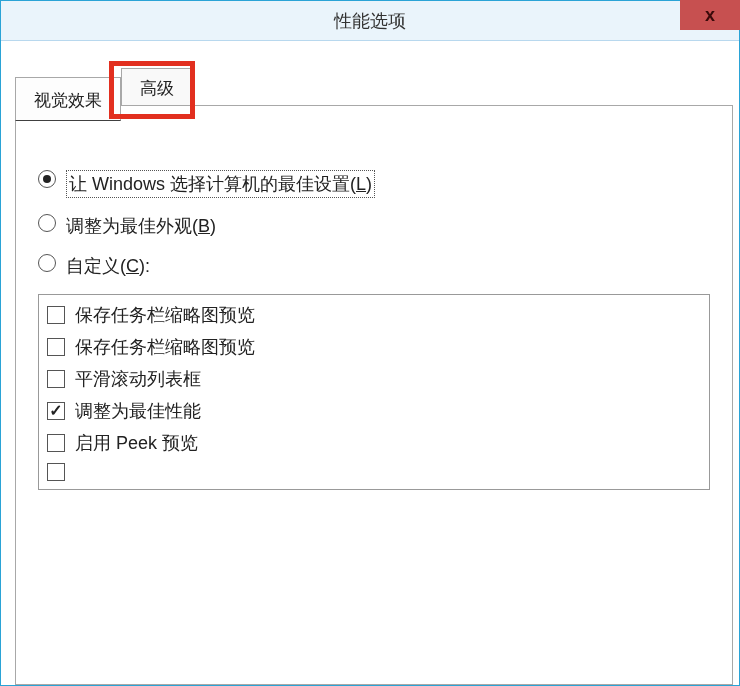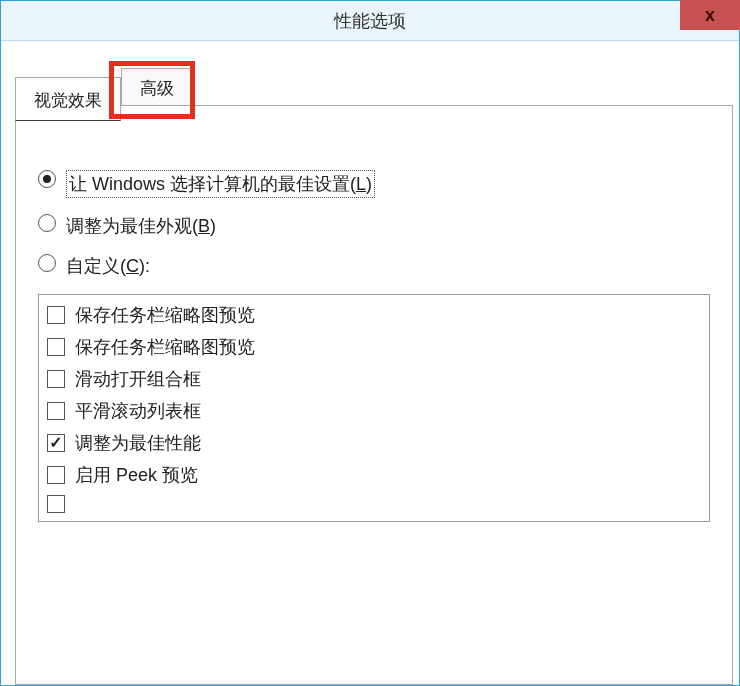--- a/index.html
+++ b/index.html
@@ -215,24 +215,20 @@
         <div class="check-row">
           <span class="check-box"></span>
           <span>保存任务栏缩略图预览</span>
         </div>
         <div class="check-row">
           <span class="check-box"></span>
           <span>保存任务栏缩略图预览</span>
         </div>
         <div class="check-row">
           <span class="check-box"></span>
-          <span>滑动打开组合框</span>
-        </div>
-        <div class="check-row">
-          <span class="check-box"></span>
           <span>平滑滚动列表框</span>
         </div>
         <div class="check-row">
           <span class="check-box">
               <span class="check-mark">✓</span>
             </span>
           <span>调整为最佳性能</span>
         </div>
         <div class="check-row">
           <span class="check-box"></span>

